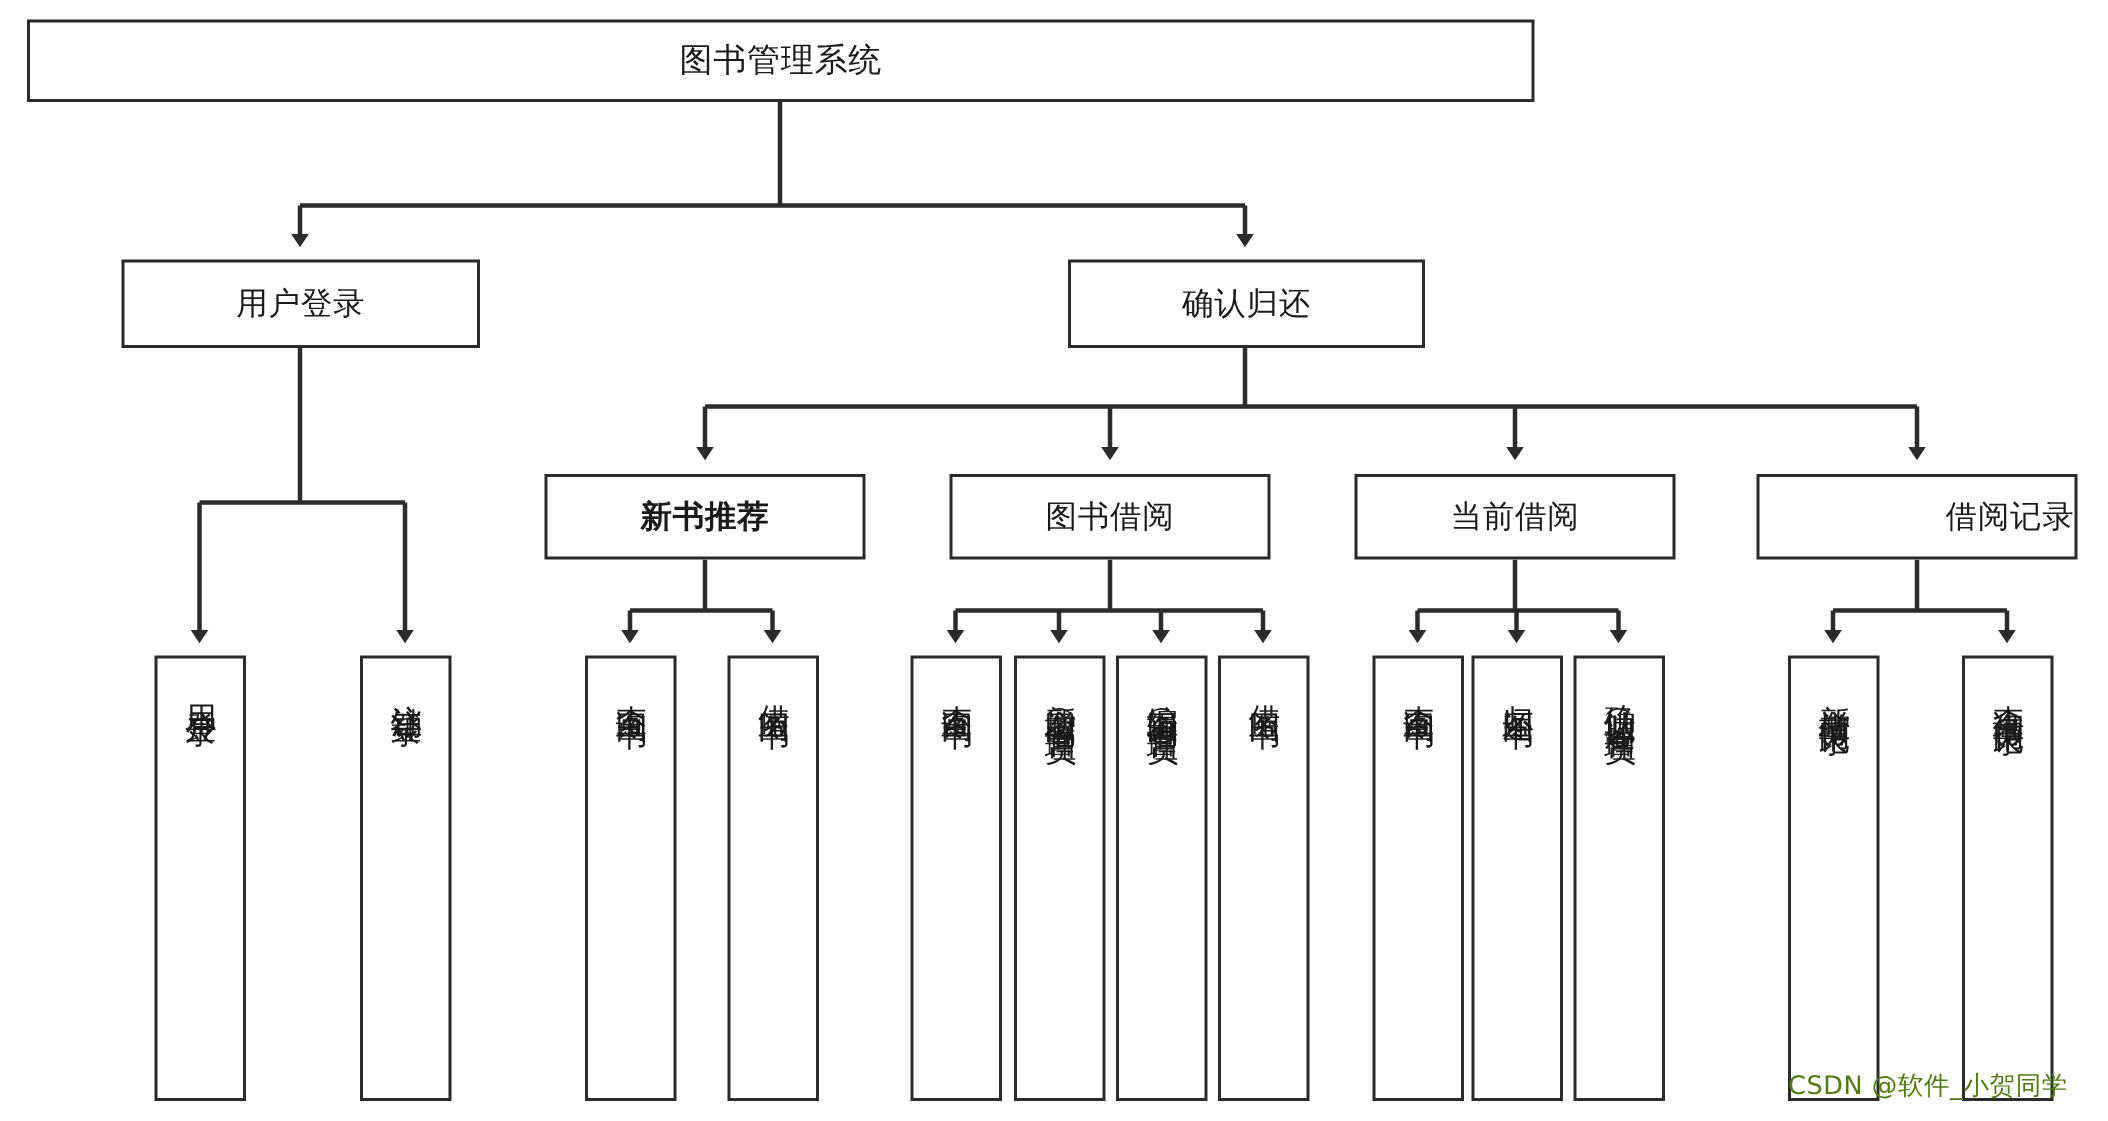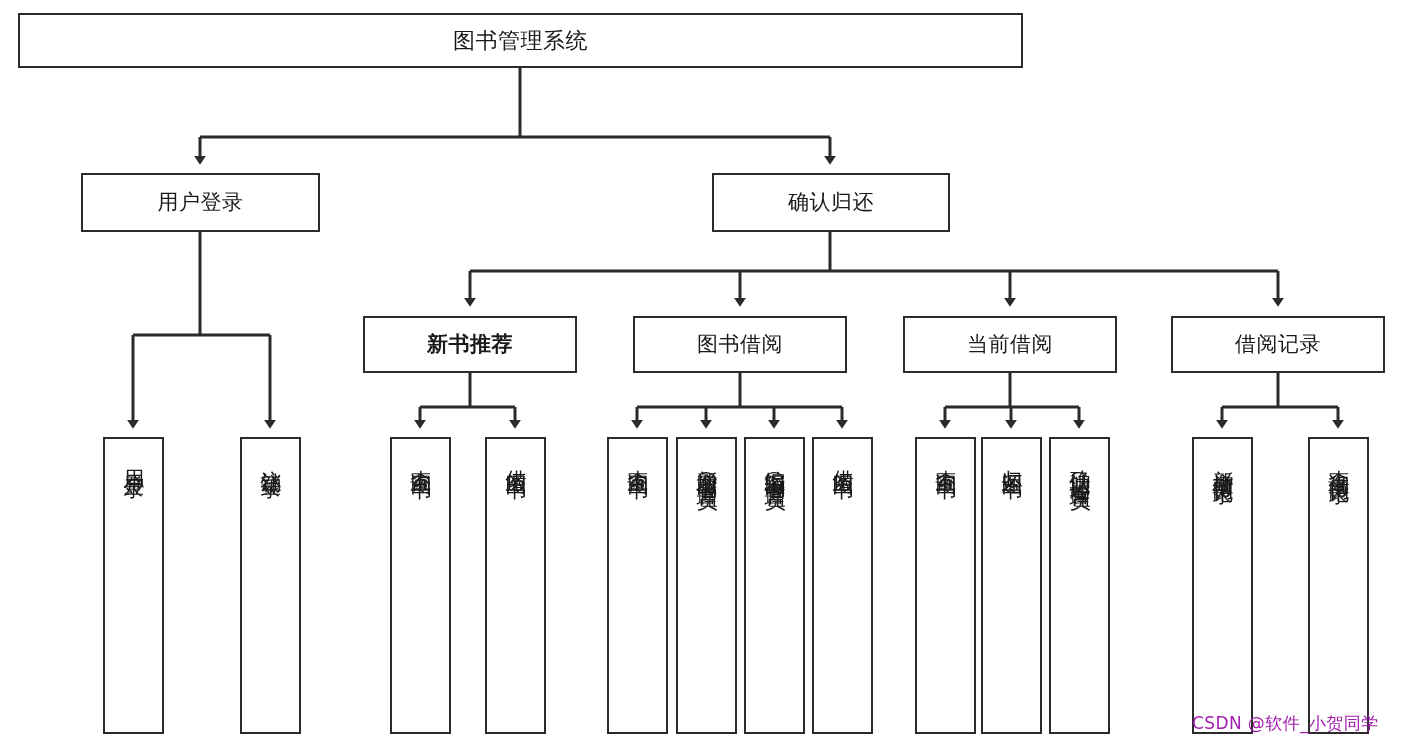--- a/index.html
+++ b/index.html
@@ -57,21 +57,21 @@
     font-size: 21px;
     letter-spacing: 3px;
     line-height: 1;
   }
   .node.root .label { font-size: 22px; }
   .watermark {
     position: absolute;
     left: 1192px;
     top: 712px;
     font-size: 17px;
-    color: #a21caf;
+    color: #4d7c0f;
     white-space: nowrap;
     letter-spacing: 0.4px;
   }
 </style>
 </head>
 <body>
 
 <div id="diagram-root">
 
   <svg class="connectors" viewBox="0 0 1405 747" xmlns="http://www.w3.org/2000/svg">
@@ -137,21 +137,21 @@
 
   <div class="node horizontal" style="left:363px; top:316px; width:214px; height:57px;font-weight:bold;">
     <span class="label">新书推荐</span>
   </div>
   <div class="node horizontal" style="left:633px; top:316px; width:214px; height:57px;">
     <span class="label">图书借阅</span>
   </div>
   <div class="node horizontal" style="left:903px; top:316px; width:214px; height:57px;">
     <span class="label">当前借阅</span>
   </div>
-  <div class="node horizontal" style="left:1171px; top:316px; width:214px; height:57px;">
+  <div class="node horizontal" style="left:1171px; top:316px; width:214px; height:57px;justify-content:flex-end;">
     <span class="label">借阅记录</span>
   </div>
 
   <div class="node vertical" style="left:103px; top:437px; width:61px; height:297px;">
     <span class="label">用户登录</span>
   </div>
   <div class="node vertical" style="left:240px; top:437px; width:61px; height:297px;">
     <span class="label">注销登录</span>
   </div>
 

